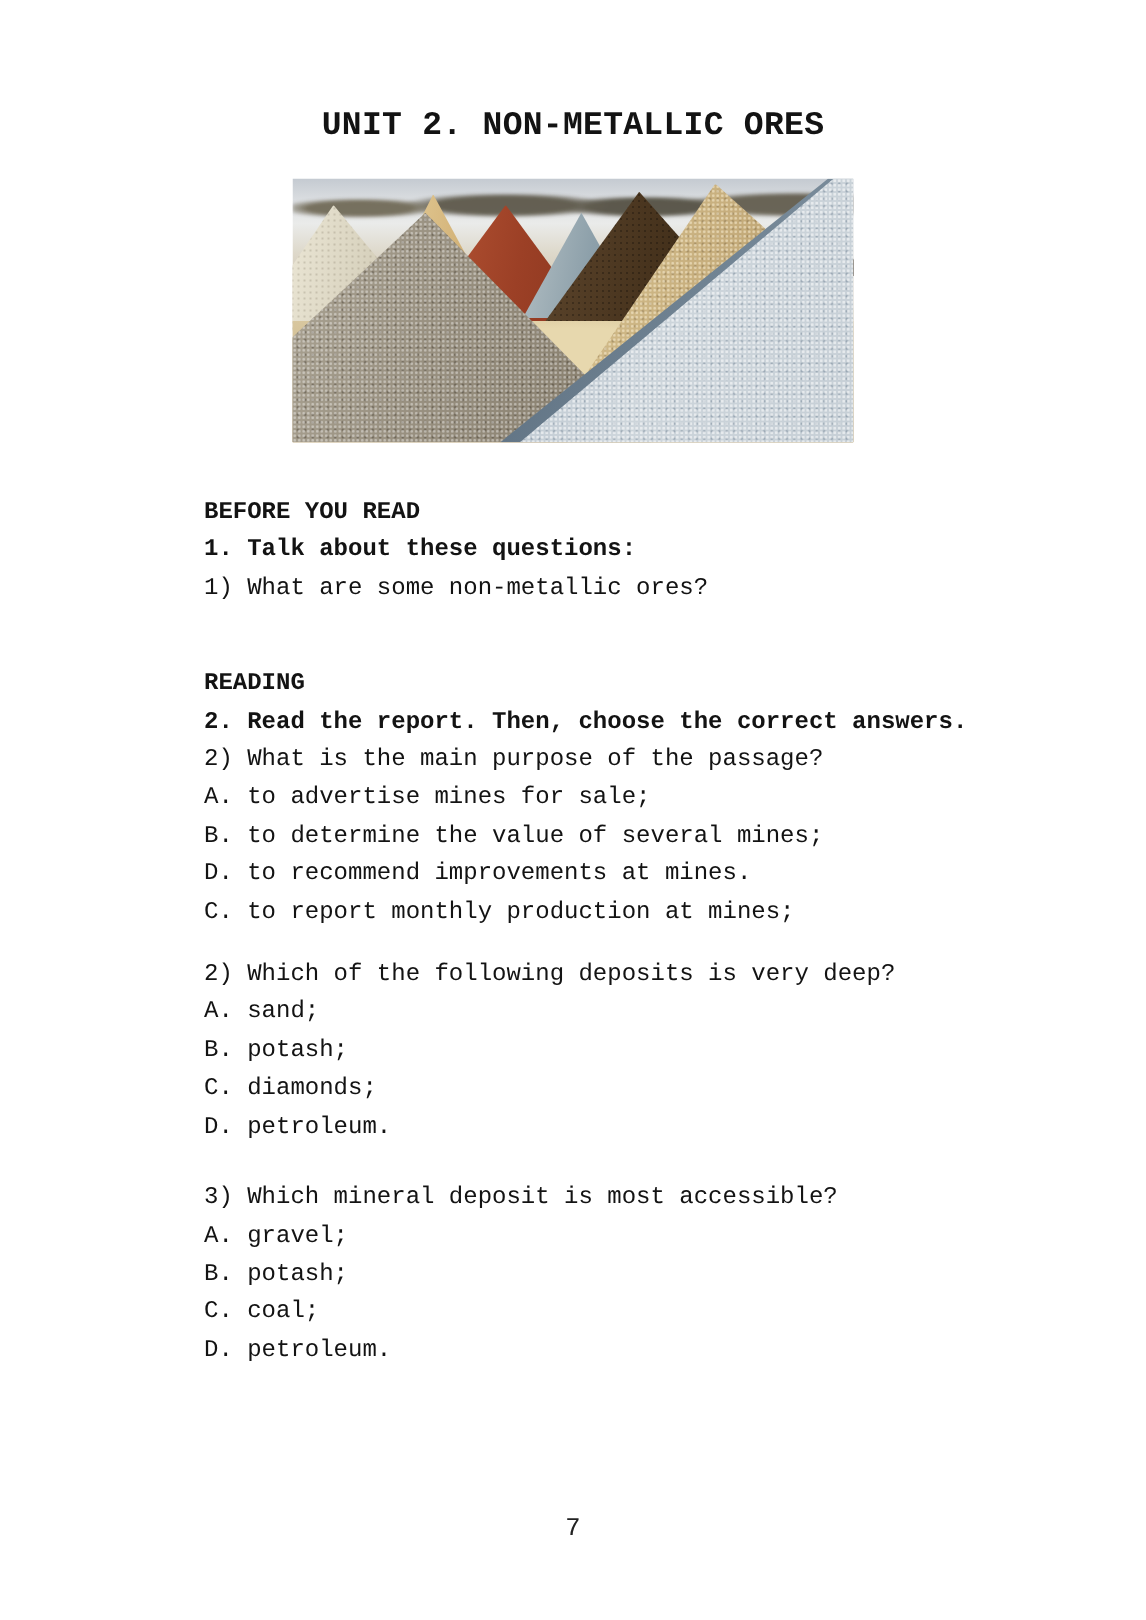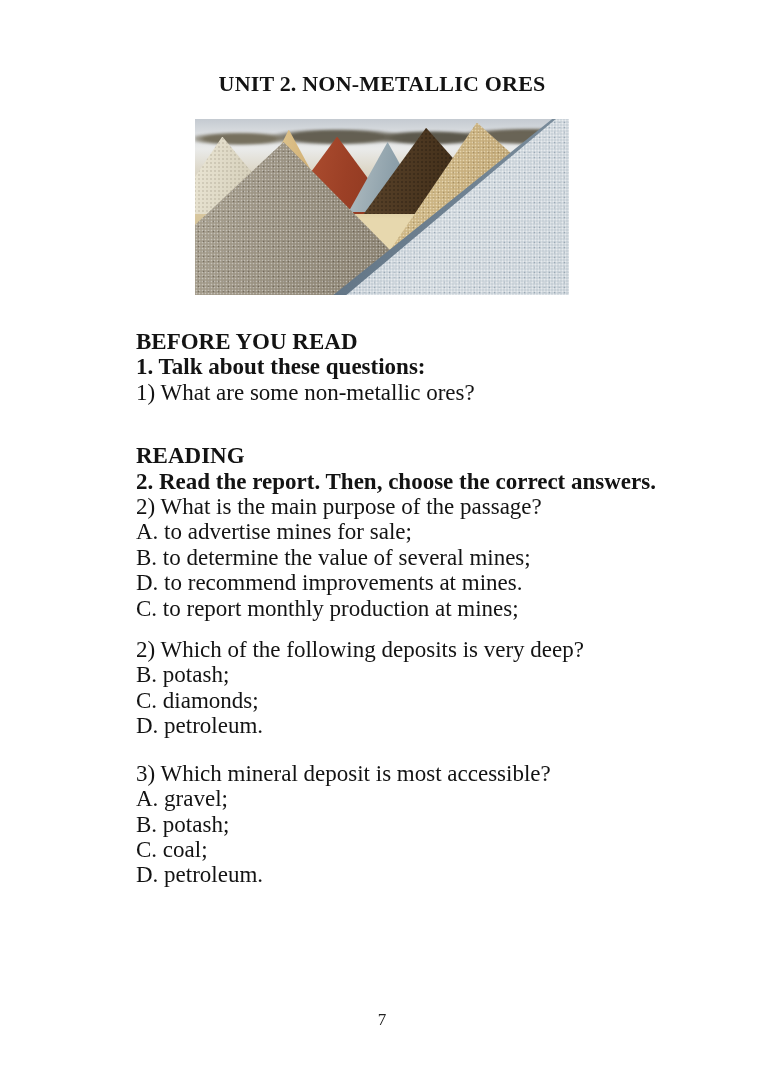--- a/index.html
+++ b/index.html
@@ -4,21 +4,21 @@
 <style>
   * { margin: 0; padding: 0; box-sizing: border-box; }
   html, body { background: #ffffff; }
   body {
     width: 764px; height: 1080px;
     font-family: "Liberation Serif", "DejaVu Serif", serif;
     color: #131313;
     position: relative;
     overflow: hidden;
   }
-  .page { position: relative; width: 764px; height: 1080px; background: #fff; }
+  .page { position: relative; width: 764px; height: 1080px; background: #fff; font-family: Liberation Mono, monospace; }
 
   .doc-title {
     padding-top: 70px;
     text-align: center;
     font-size: 22px;
     line-height: 28px;
     font-weight: bold;
     letter-spacing: 0.2px;
   }
 
@@ -122,21 +122,21 @@
       radial-gradient(circle, rgba(255,255,255,0.55) 0 0.8px, transparent 1.2px),
       radial-gradient(circle, rgba(90,110,130,0.4) 0 0.7px, transparent 1.1px),
       linear-gradient(115deg, #93a6b5 0%, #b4c0cb 30%, #cdd5db 65%, #c6cfd6 100%);
     background-size: 3px 3px, 5px 5px, 100% 100%;
     background-position: 0 0, 2px 1px, 0 0;
   }
 
   
   .content {
     margin: 0 60px 0 136px;
-    font-size: 23px;
+    font-size: 16px;
     line-height: 25.4px;
   }
   .bold { font-weight: bold; }
   .sec-before { margin-top: 34px; }
   .sec-reading { margin-top: 38px; }
   .qblock-2 { margin-top: 16px; }
   .qblock-3 { margin-top: 22px; }
 
   .page-number {
     position: absolute;
@@ -182,20 +182,21 @@
       <div class="bold">2. Read the report. Then, choose the correct answers.</div>
       <div>2) What is the main purpose of the passage?</div>
       <div>A. to advertise mines for sale;</div>
       <div>B. to determine the value of several mines;</div>
       <div>D. to recommend improvements at mines.</div>
       <div>C. to report monthly production at mines;</div>
     </div>
 
     <div class="qblock-2">
       <div>2) Which of the following deposits is very deep?</div>
+      <div>A. sand;</div>
       <div>B. potash;</div>
       <div>C. diamonds;</div>
       <div>D. petroleum.</div>
     </div>
 
     <div class="qblock-3">
       <div>3) Which mineral deposit is most accessible?</div>
       <div>A. gravel;</div>
       <div>B. potash;</div>
       <div>C. coal;</div>

